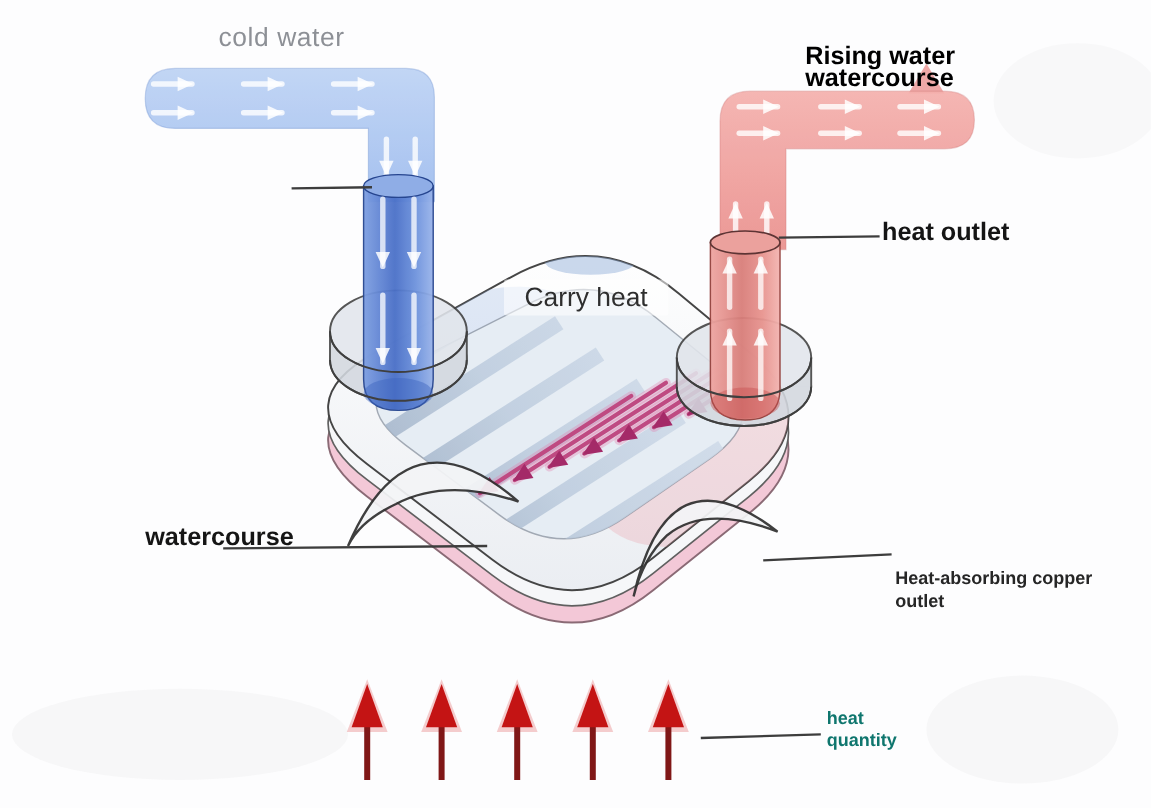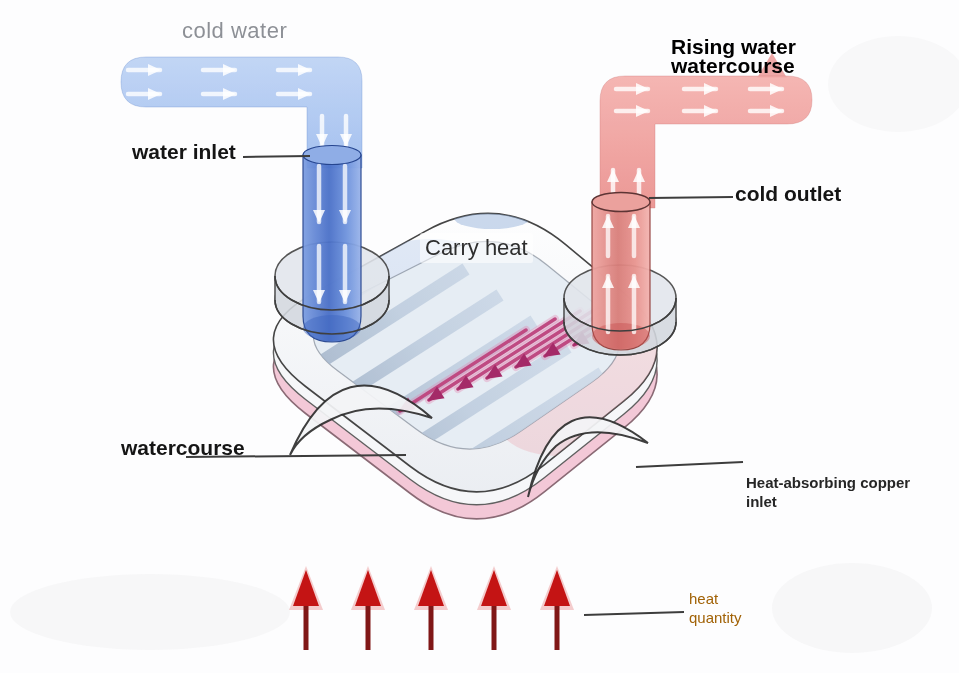--- a/index.html
+++ b/index.html
@@ -9,24 +9,24 @@
     font-family:"Liberation Sans", sans-serif;
   }
   .stage { position:absolute; inset:0; width:766px; height:673px; }
   svg.fig { position:absolute; left:0; top:0; }
   .lbl { position:absolute; white-space:nowrap; line-height:1.25; }
   .lbl-cold      { left:182px; top:17px;  font-size:22px; color:var(--c-label-gray,#8d9096); letter-spacing:.5px; }
   .lbl-inlet     { left:132px; top:139px; font-size:21px; font-weight:600; color:var(--c-label-dark,#151515); }
   .lbl-rising    { left:671px; top:37px;  font-size:21px; font-weight:600; color:#000000; line-height:19px; }
   .lbl-outlet    { left:735px; top:181px; font-size:21px; font-weight:600; color:var(--c-label-dark,#151515); }
   .lbl-carry     { left:420px; top:233px; font-size:22px; font-weight:500; color:#2e2e2e;
-                   background:rgba(255,255,255,.55); padding:1px 5px; border-radius:2px; }
+                   background:rgba(255,255,255,.55); padding:1px 17px; border-radius:2px; }
   .lbl-course    { left:121px; top:435px; font-size:21px; font-weight:700; color:var(--c-label-dark,#151515); }
   .lbl-copper    { left:746px; top:442px; font-size:15px; font-weight:600; color:#262626; line-height:19px;margin-top:31px; }
-  .lbl-heatq     { left:689px; top:589px; font-size:15px; font-weight:400; color:#a16207; line-height:19px; }
+  .lbl-heatq     { left:689px; top:589px; font-size:15px; font-weight:700; color:#0f766e; line-height:19px; }
   .lbl span { display:block; }
 </style>
 </head>
 <body>
 
 <div class="stage">
 
 <svg class="fig" width="959" height="673" viewBox="0 0 959 673" xmlns="http://www.w3.org/2000/svg">
   <defs>
     <linearGradient id="gradBluePipe" x1="0" y1="57" x2="0" y2="168" gradientUnits="userSpaceOnUse">
@@ -225,30 +225,29 @@
   <g stroke="#3d3d3d" stroke-width="2">
     <line x1="243" y1="157" x2="310" y2="156"></line>
     <line x1="649" y1="198" x2="733" y2="197"></line>
     <line x1="186" y1="457" x2="406" y2="455"></line>
     <line x1="636" y1="467" x2="743" y2="462"></line>
     <line x1="584" y1="615" x2="684" y2="612"></line>
   </g>
 </svg>
 
 <div class="lbl lbl-cold">cold water</div>
-<div class="lbl lbl-inlet">water inlet</div>
 <div class="lbl lbl-rising">
   <span>Rising water</span>
   <span>watercourse</span>
 </div>
-<div class="lbl lbl-outlet">cold outlet</div>
+<div class="lbl lbl-outlet">heat outlet</div>
 <div class="lbl lbl-carry">Carry heat</div>
 <div class="lbl lbl-course">watercourse</div>
 <div class="lbl lbl-copper">
   <span>Heat-absorbing copper</span>
-  <span>inlet</span>
+  <span>outlet</span>
 </div>
 <div class="lbl lbl-heatq">
   <span>heat</span>
   <span>quantity</span>
 </div>
 
 </div>
 
 </body></html>

